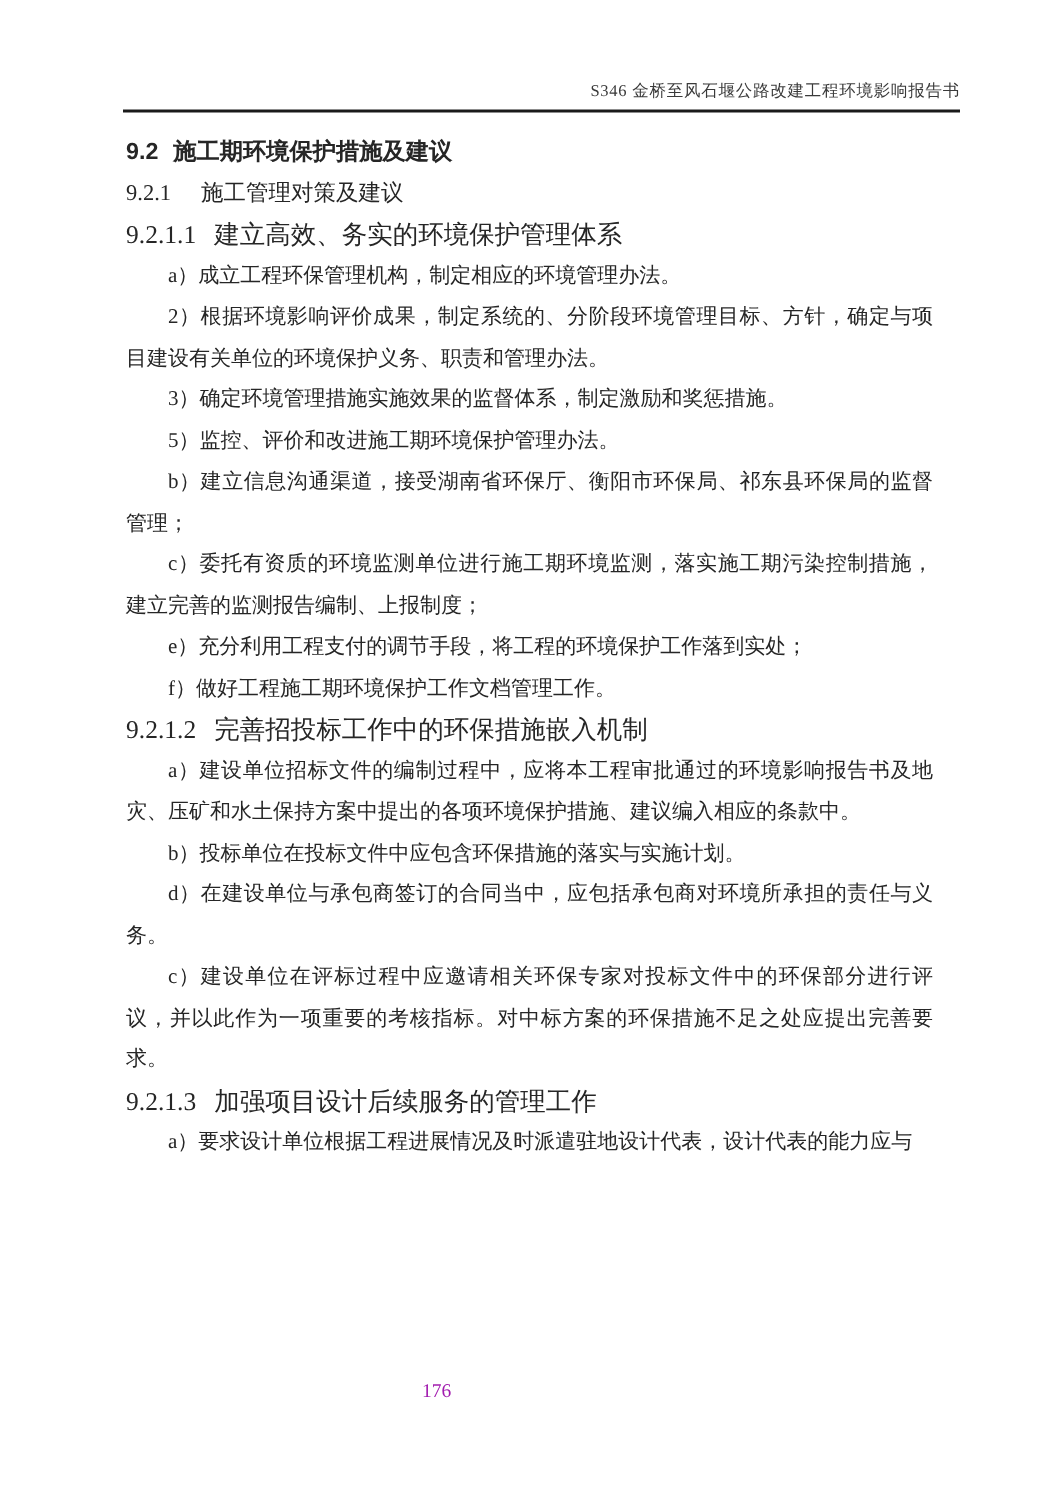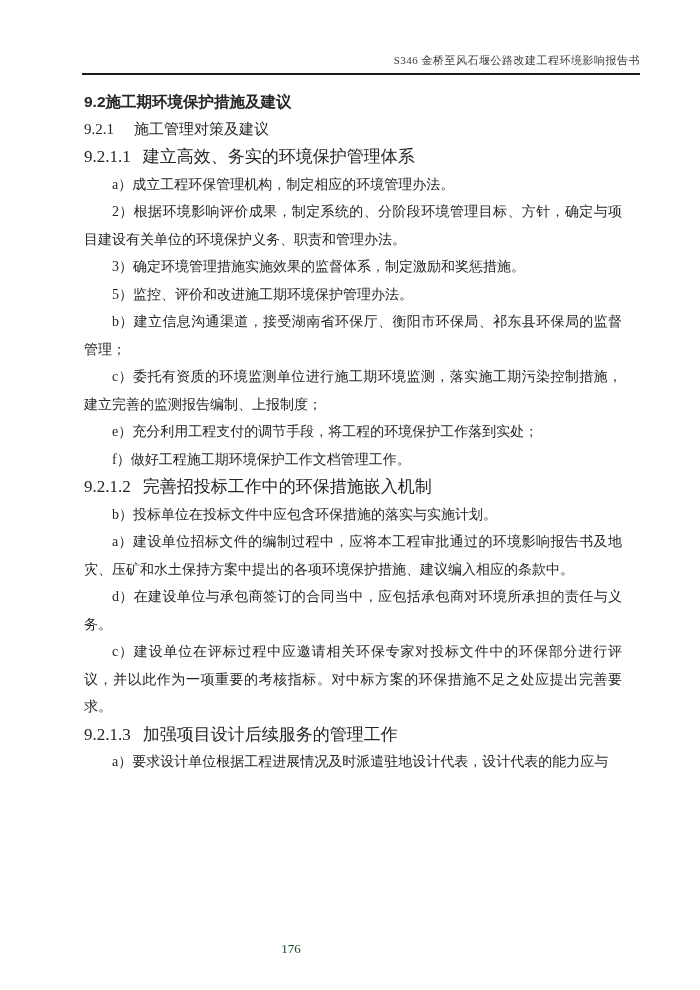--- a/index.html
+++ b/index.html
@@ -47,31 +47,31 @@
     text-indent:2em;
     word-break:break-all;
   }
   .heading{margin:0;white-space:nowrap;}
   .heading .num{display:inline-block;}
   .heading.h1{
     font-weight:700;
     font-size:15.5px;
     font-family:"Liberation Sans","DejaVu Sans",sans-serif;
   }
-  .heading.h1 .num{text-align:center;}
+  .heading.h1 .num{margin-right:10px;text-align:center;}
   .heading.h2{font-size:15px;}
   .heading.h2 .num{margin-right:20px;}
   .heading.h3{font-size:17px;}
   .heading.h3 .num{margin-right:12px;}
   .page-footer{
     position:absolute;
-    top:941px;left:0;width:582px;
+    top:919px;left:0;width:582px;
     text-align:center;
     font-size:13px;
-    color:#14532d;
+    color:#a21caf;
   }
 </style>
 </head>
 <body>
 
 <div class="page">
 
   <div class="running-header">S346 金桥至风石堰公路改建工程环境影响报告书</div>
 
   <div class="header-rule"></div>
@@ -82,22 +82,22 @@
       <div class="heading h3"><span class="num">9.2.1.1</span><span class="title">建立高效、务实的环境保护管理体系</span></div>
       <p class="para">a）成立工程环保管理机构，制定相应的环境管理办法。</p>
       <p class="para">2）根据环境影响评价成果，制定系统的、分阶段环境管理目标、方针，确定与项目建设有关单位的环境保护义务、职责和管理办法。</p>
       <p class="para">3）确定环境管理措施实施效果的监督体系，制定激励和奖惩措施。</p>
       <p class="para">5）监控、评价和改进施工期环境保护管理办法。</p>
       <p class="para">b）建立信息沟通渠道，接受湖南省环保厅、衡阳市环保局、祁东县环保局的监督管理；</p>
       <p class="para">c）委托有资质的环境监测单位进行施工期环境监测，落实施工期污染控制措施，建立完善的监测报告编制、上报制度；</p>
       <p class="para">e）充分利用工程支付的调节手段，将工程的环境保护工作落到实处；</p>
       <p class="para">f）做好工程施工期环境保护工作文档管理工作。</p>
       <div class="heading h3"><span class="num">9.2.1.2</span><span class="title">完善招投标工作中的环保措施嵌入机制</span></div>
+      <p class="para">a）建设单位招标文件的编制过程中，应将本工程审批通过的环境影响报告书及地灾、压矿和水土保持方案中提出的各项环境保护措施、建议编入相应的条款中。</p>
       <p class="para">b）投标单位在投标文件中应包含环保措施的落实与实施计划。</p>
-      <p class="para">a）建设单位招标文件的编制过程中，应将本工程审批通过的环境影响报告书及地灾、压矿和水土保持方案中提出的各项环境保护措施、建议编入相应的条款中。</p>
       <p class="para">d）在建设单位与承包商签订的合同当中，应包括承包商对环境所承担的责任与义务。</p>
       <p class="para">c）建设单位在评标过程中应邀请相关环保专家对投标文件中的环保部分进行评议，并以此作为一项重要的考核指标。对中标方案的环保措施不足之处应提出完善要求。</p>
       <div class="heading h3"><span class="num">9.2.1.3</span><span class="title">加强项目设计后续服务的管理工作</span></div>
       <p class="para">a）要求设计单位根据工程进展情况及时派遣驻地设计代表，设计代表的能力应与</p>
     </div>
 
   <div class="page-footer">176</div>
 
 </div>
 

